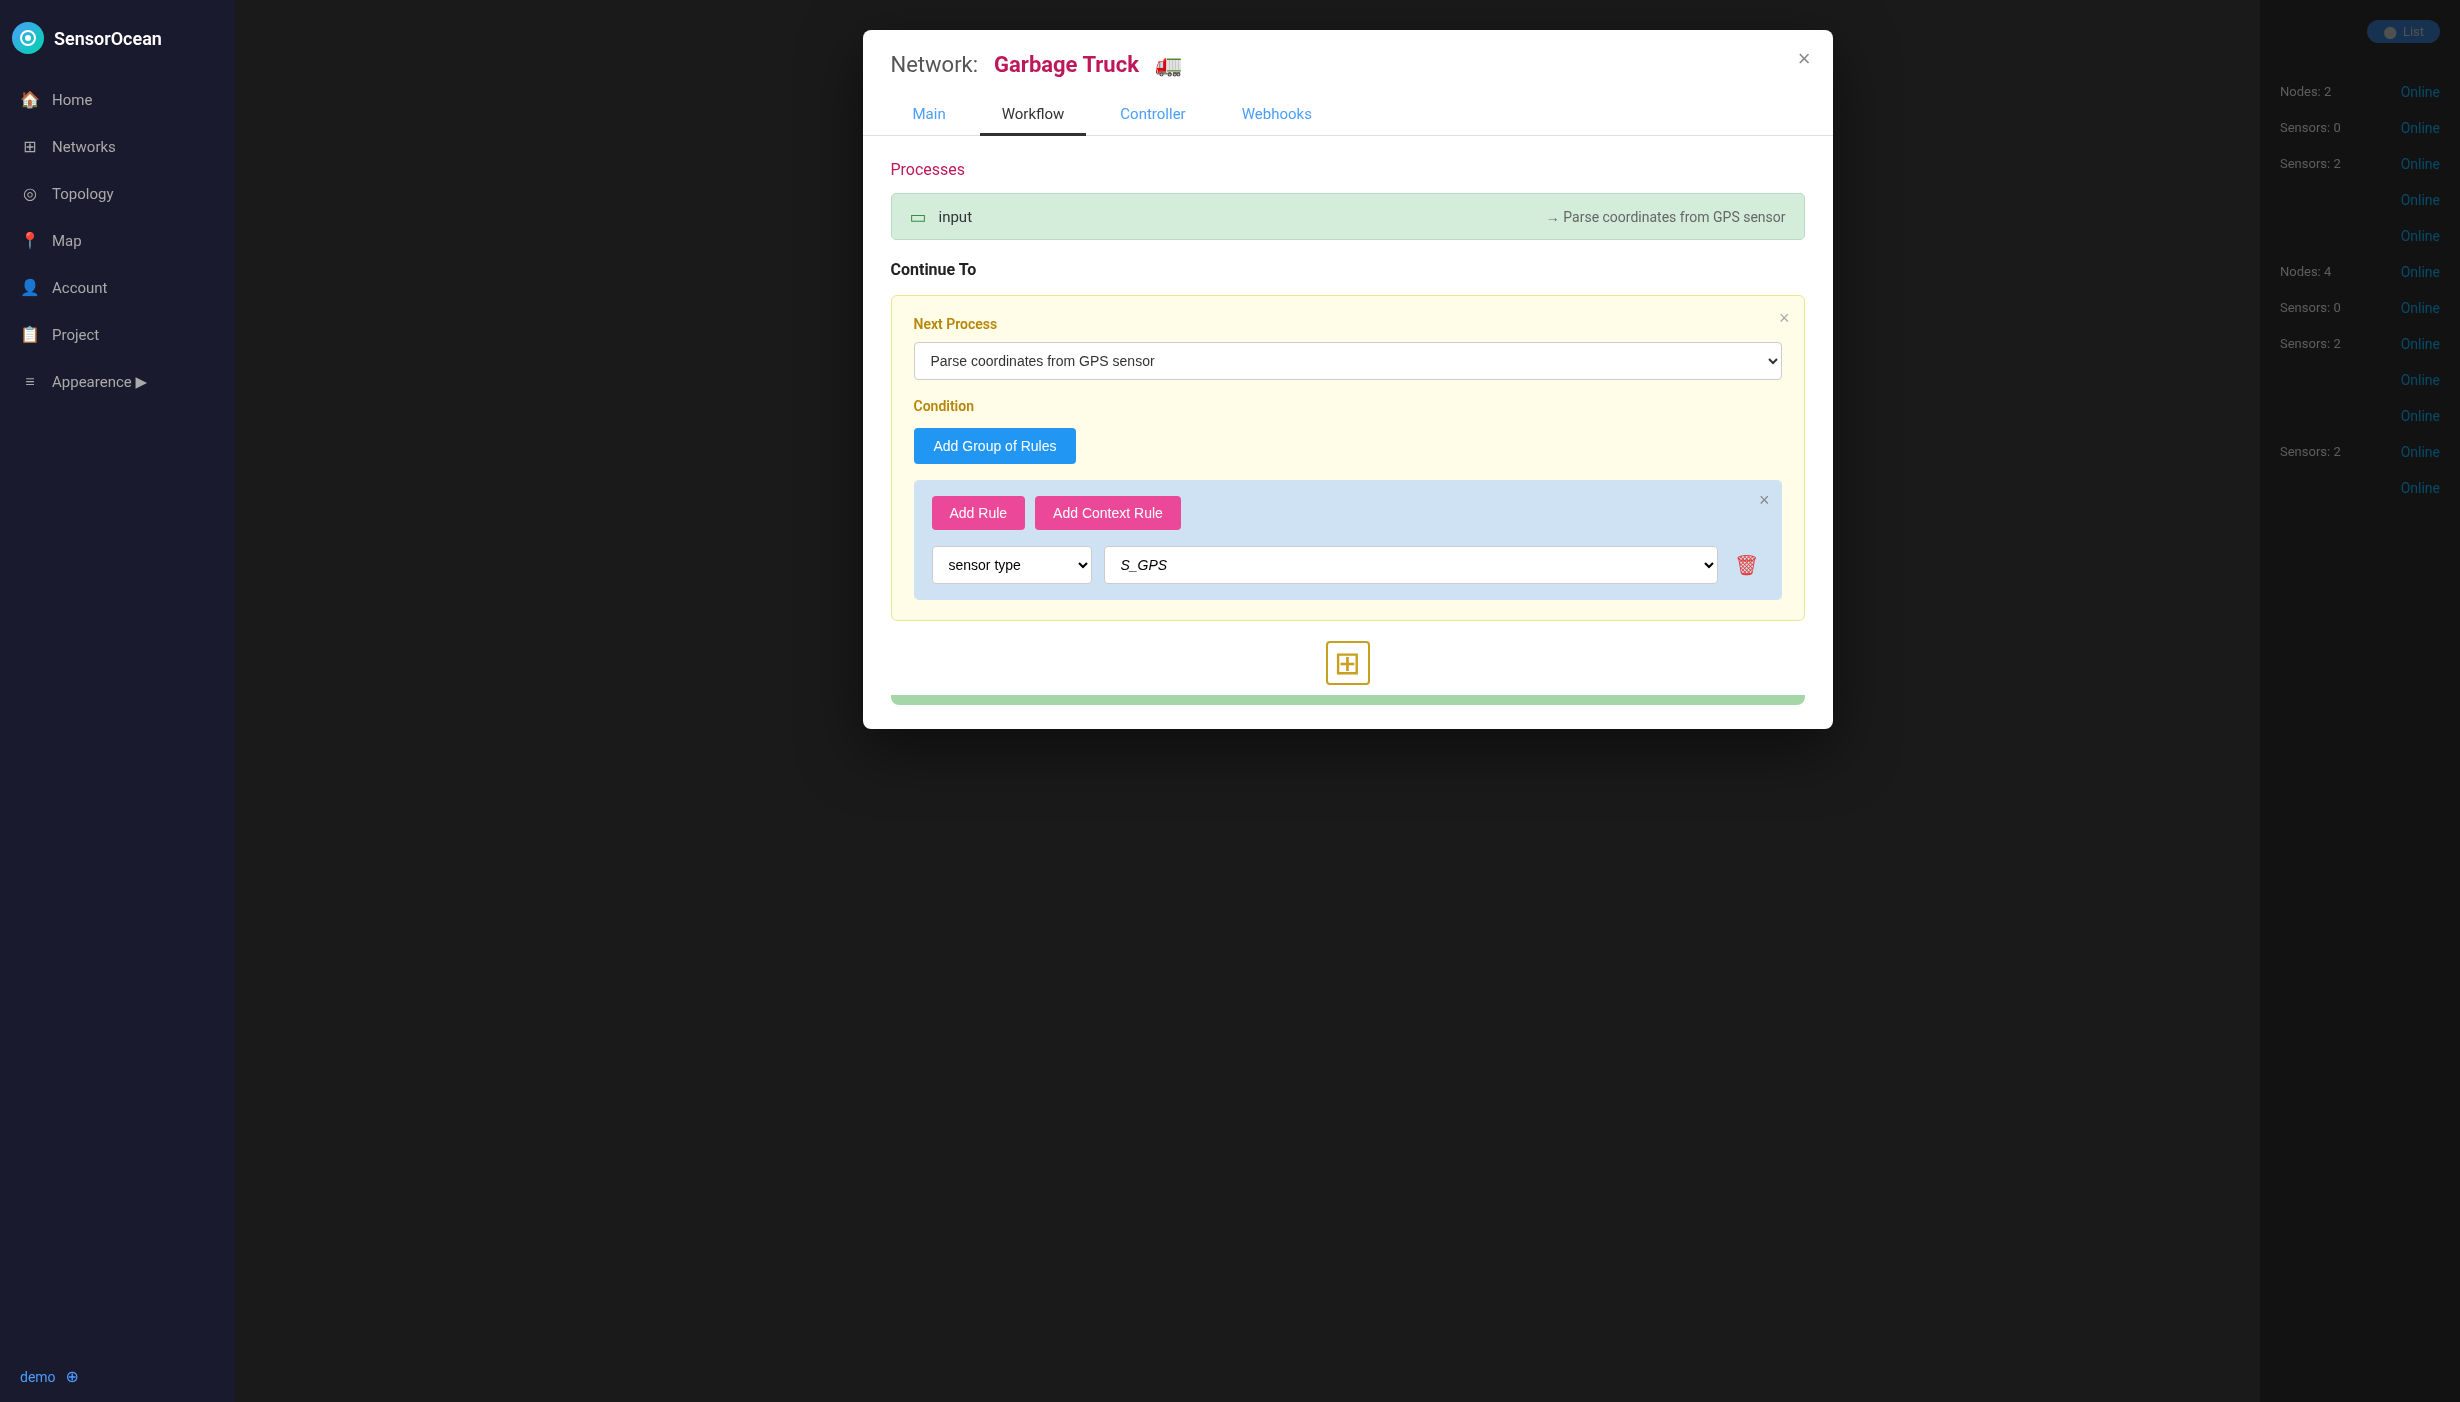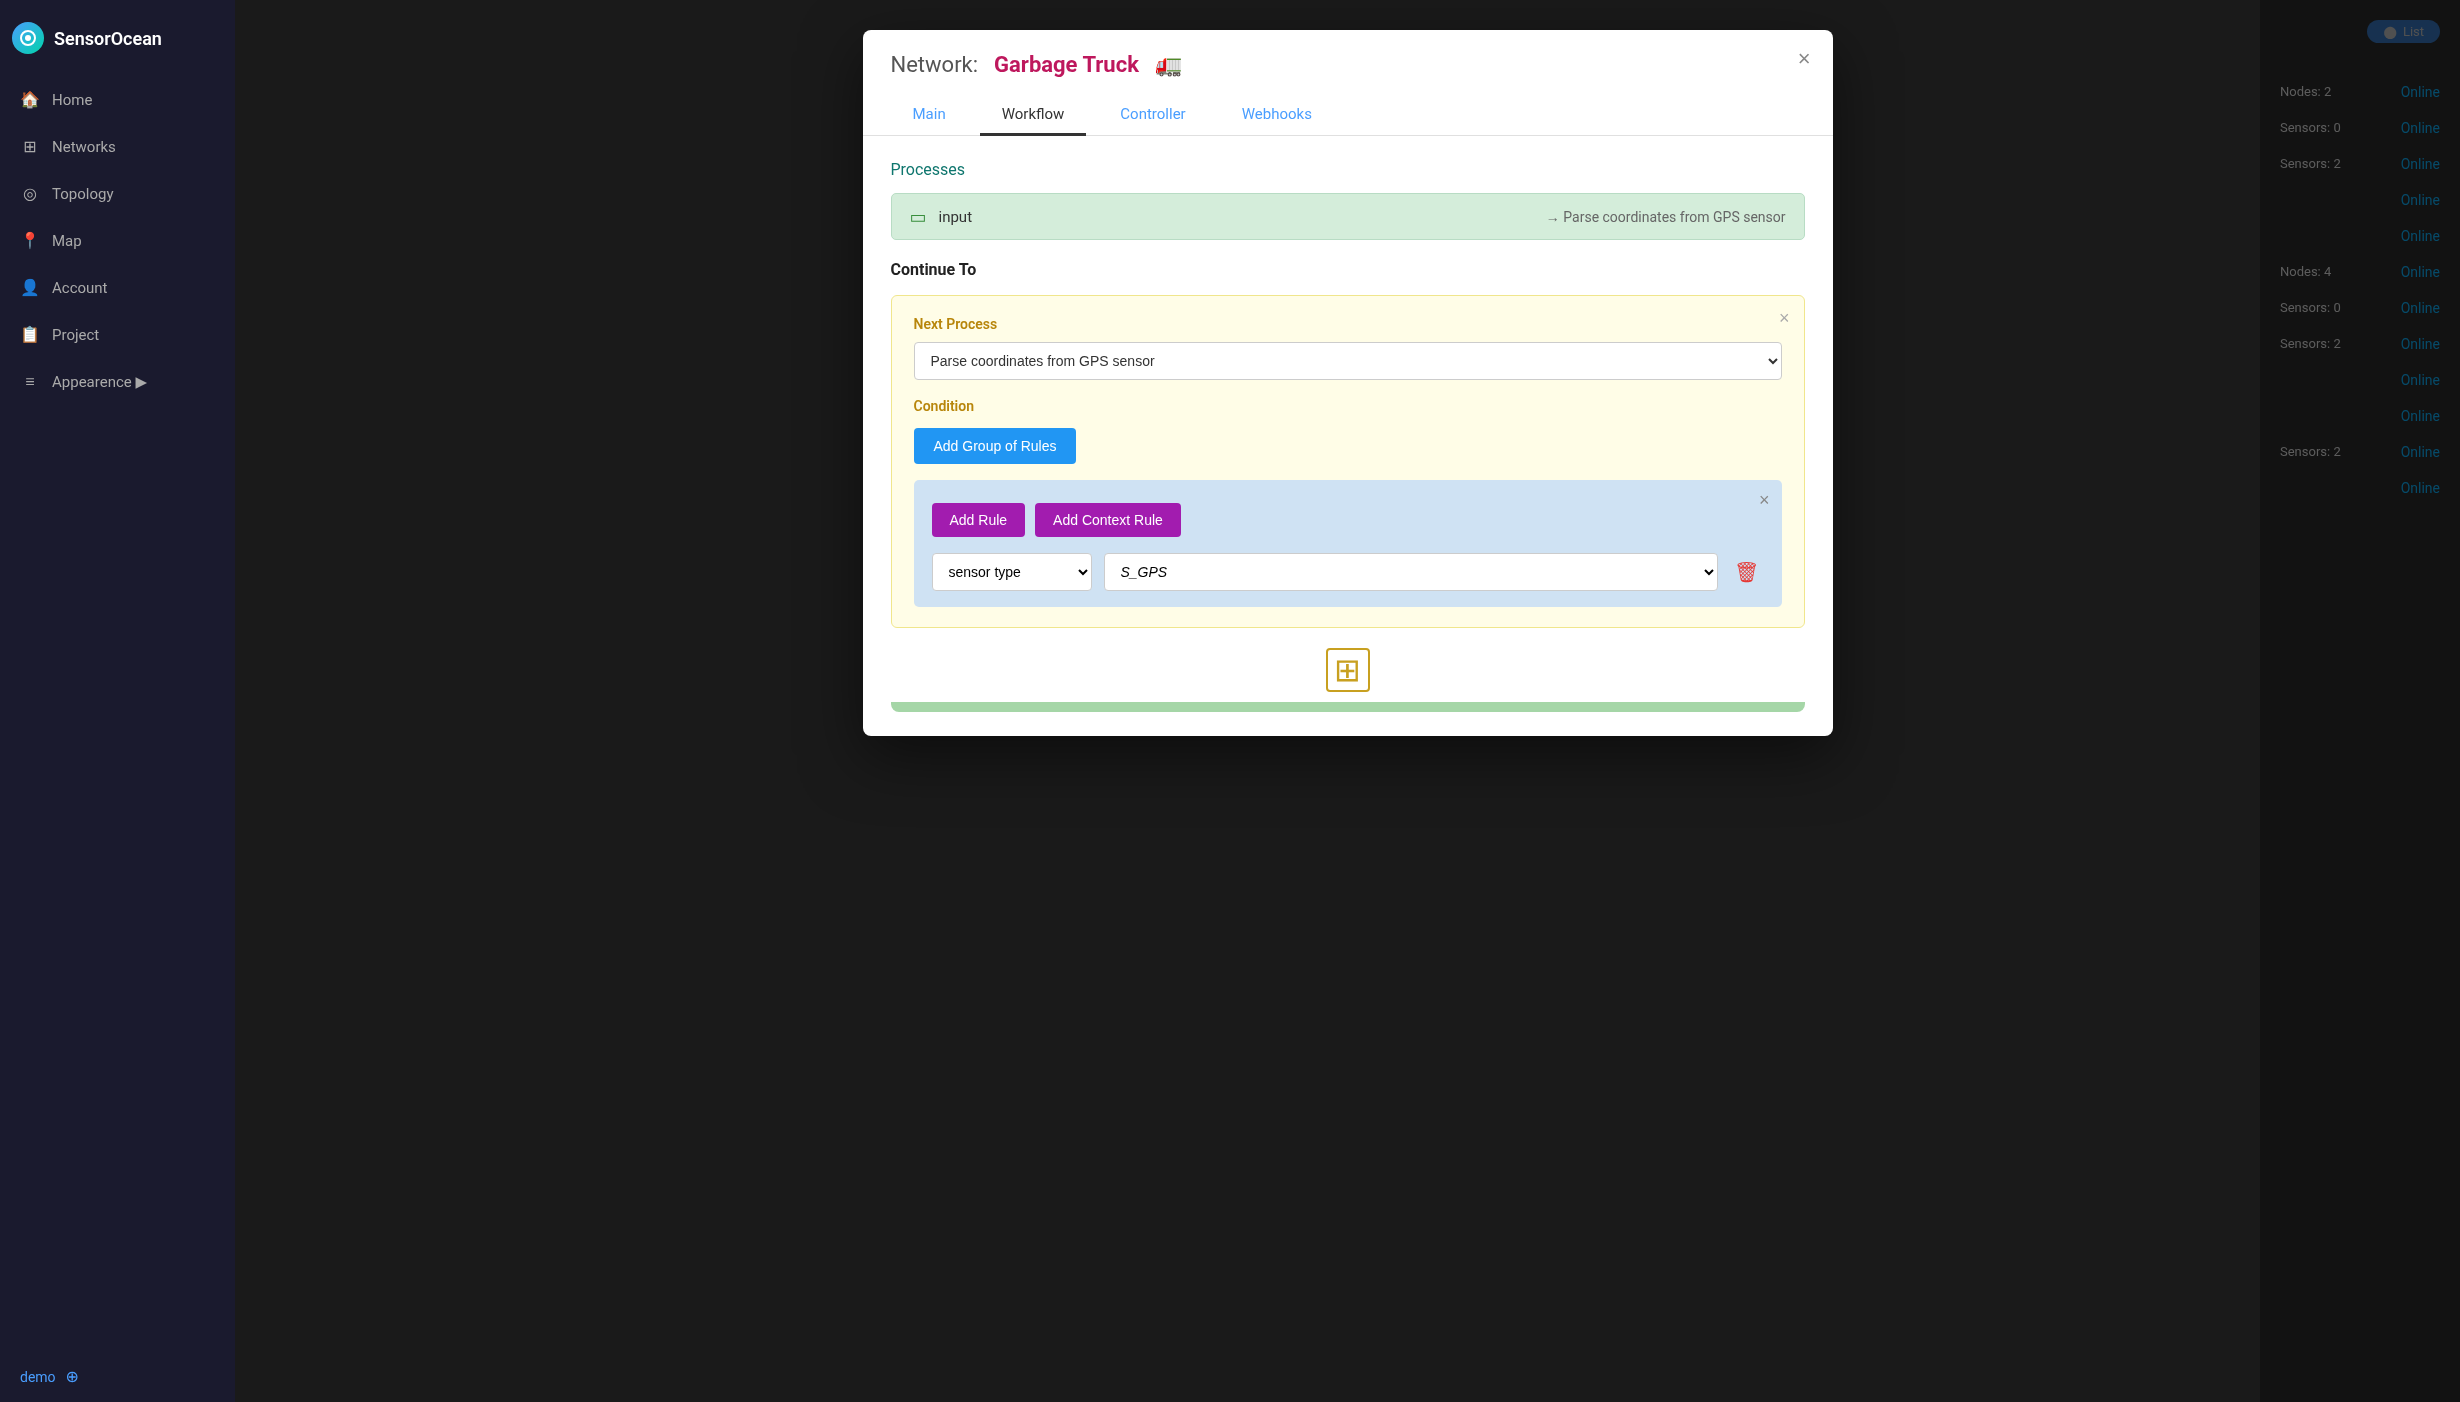--- a/index.html
+++ b/index.html
@@ -183,21 +183,21 @@
     }
 
     
     .modal-body {
       padding: 24px 28px;
     }
 
     
     .section-title {
       font-size: 16px;
-      color: #0f766e;
+      color: #be185d;
       margin-bottom: 14px;
     }
 
     .process-row {
       background: #d4edda;
       border: 1px solid #b8dcc4;
       border-radius: 5px;
       padding: 12px 18px;
       display: flex;
       align-items: center;
@@ -298,28 +298,27 @@
       font-size: 18px;
       color: #888;
       cursor: pointer;
     }
     .rules-actions {
       display: flex;
       gap: 10px;
       margin-bottom: 16px;
     }
     .rule-btn {
-      background: #a21caf;
+      background: #ec4899;
       color: #fff;
       border: none;
       border-radius: 4px;
       padding: 9px 18px;
       font-size: 14px;
       cursor: pointer;
-      margin-top: 7px;
     }
 
     
     .rule-row {
       display: flex;
       align-items: center;
       gap: 12px;
       margin-top: 8px;
     }
     .rule-select-type {

